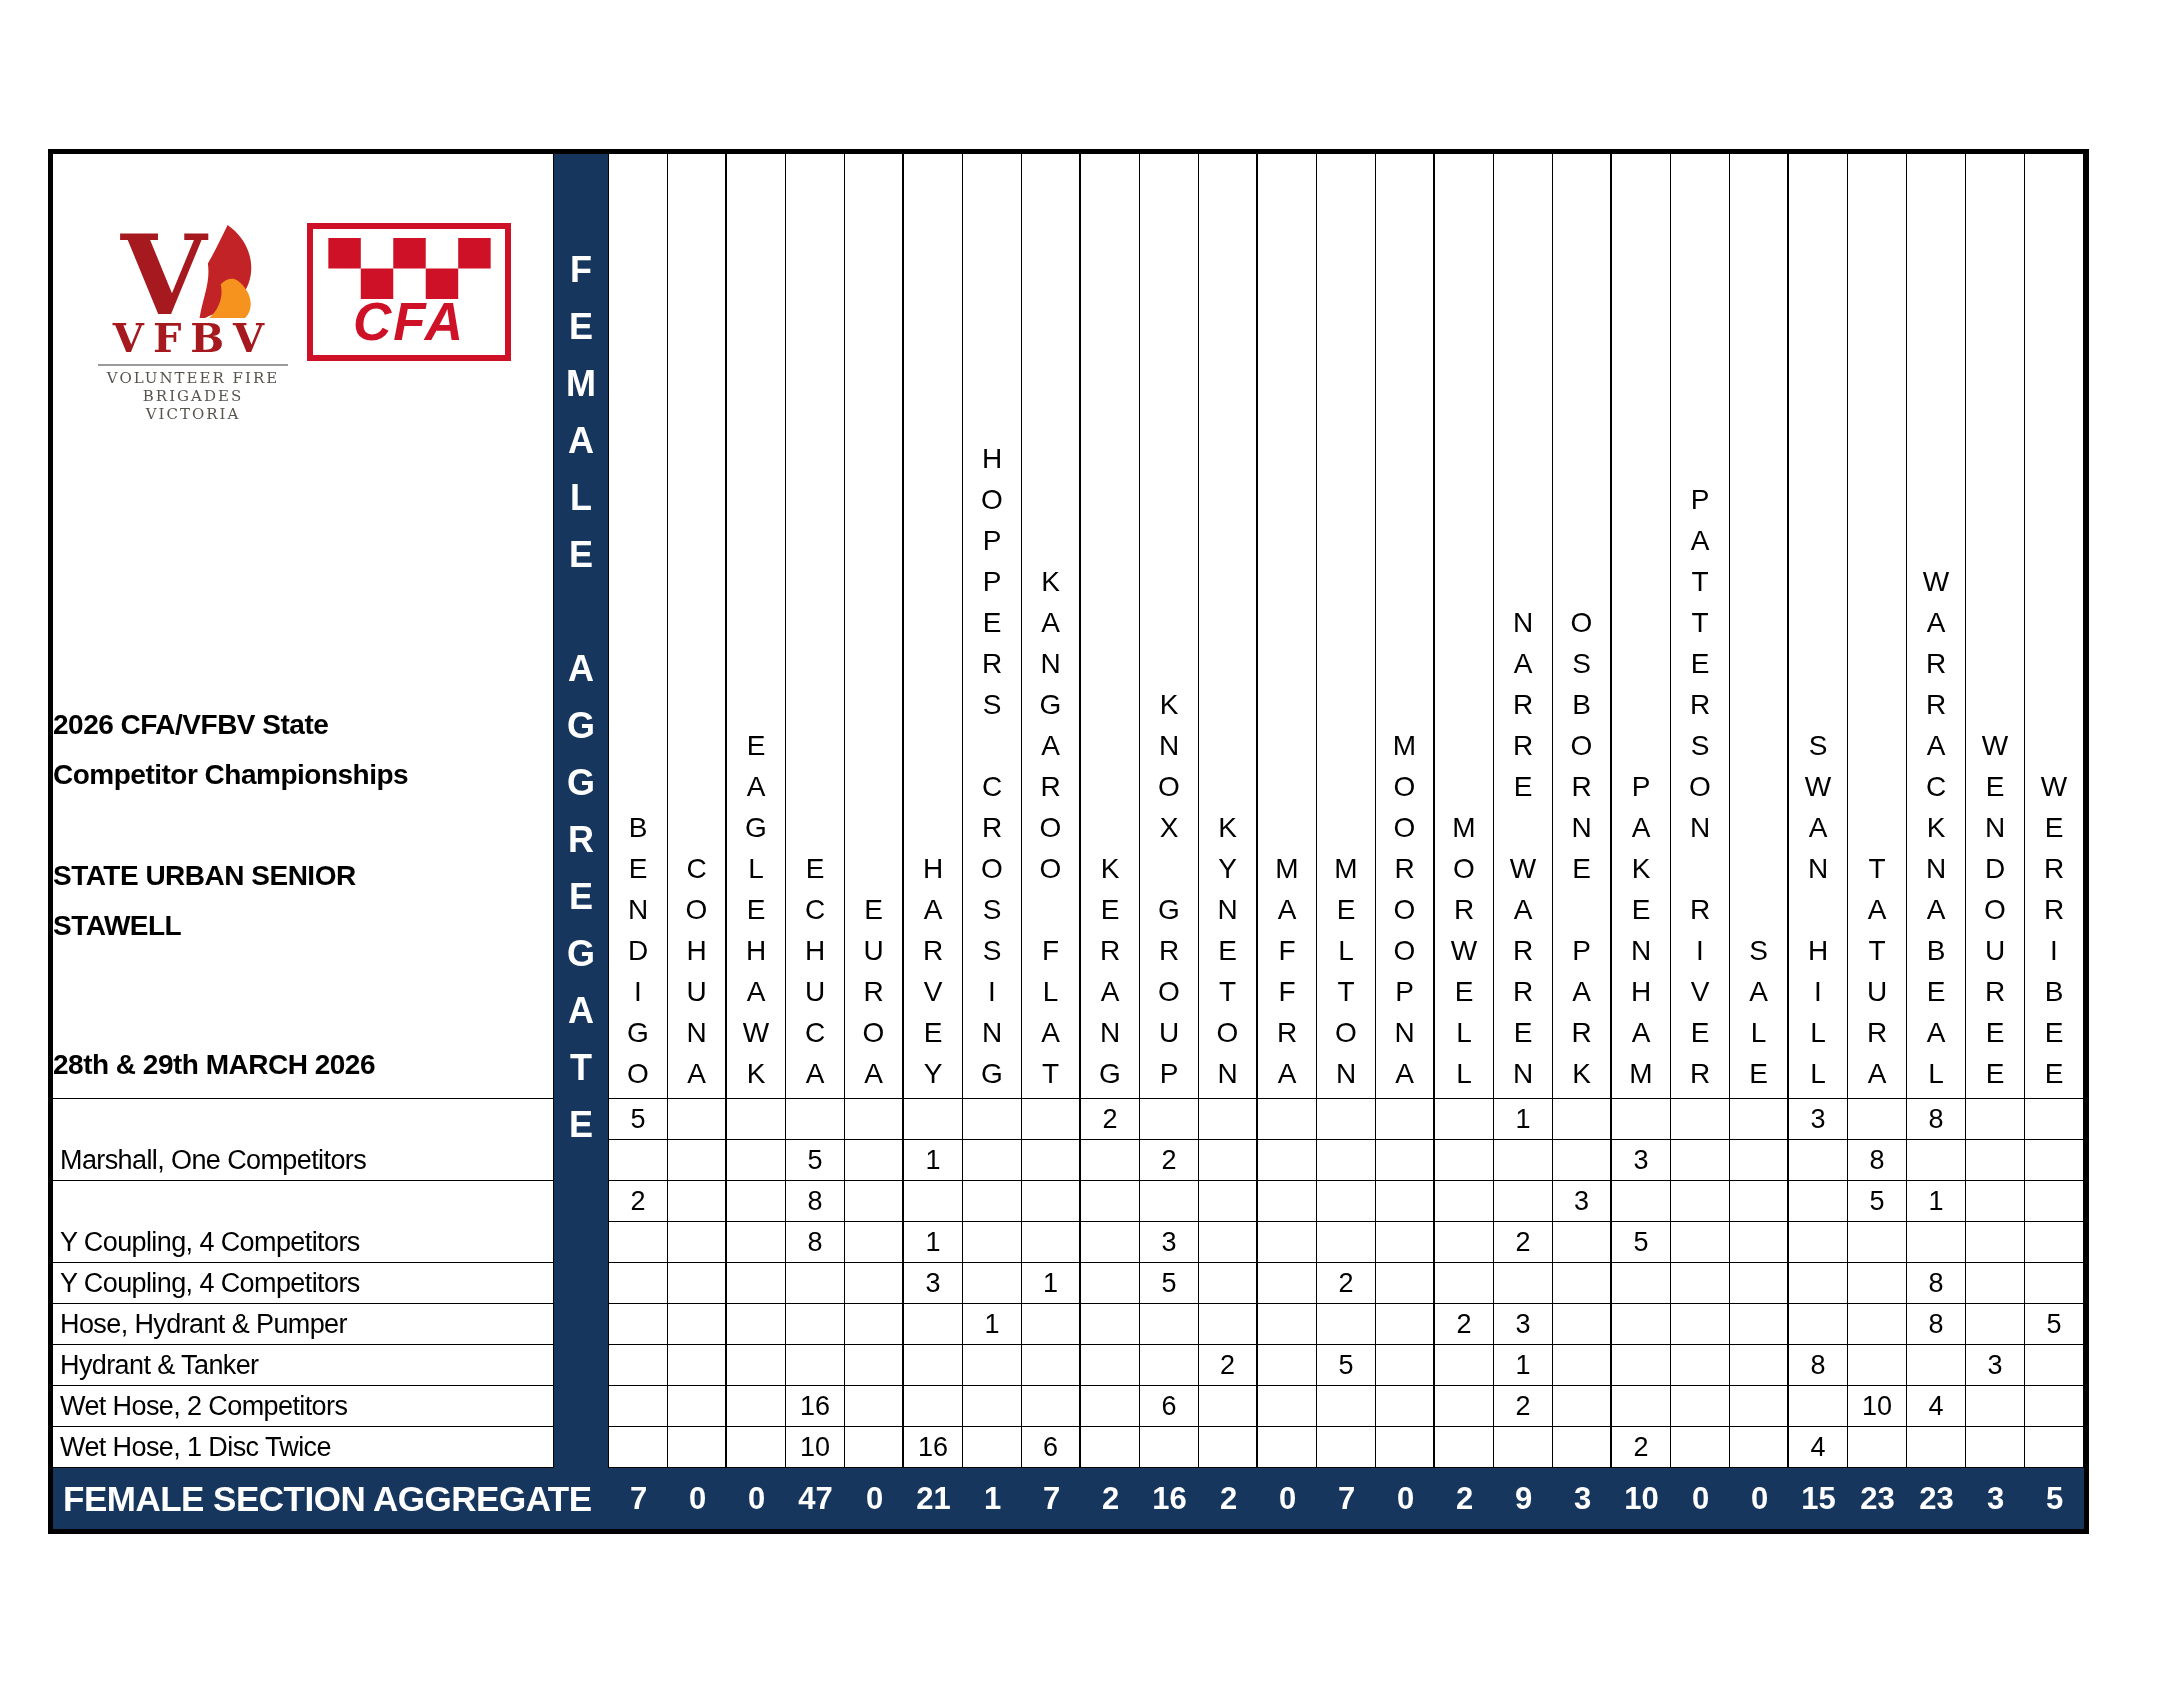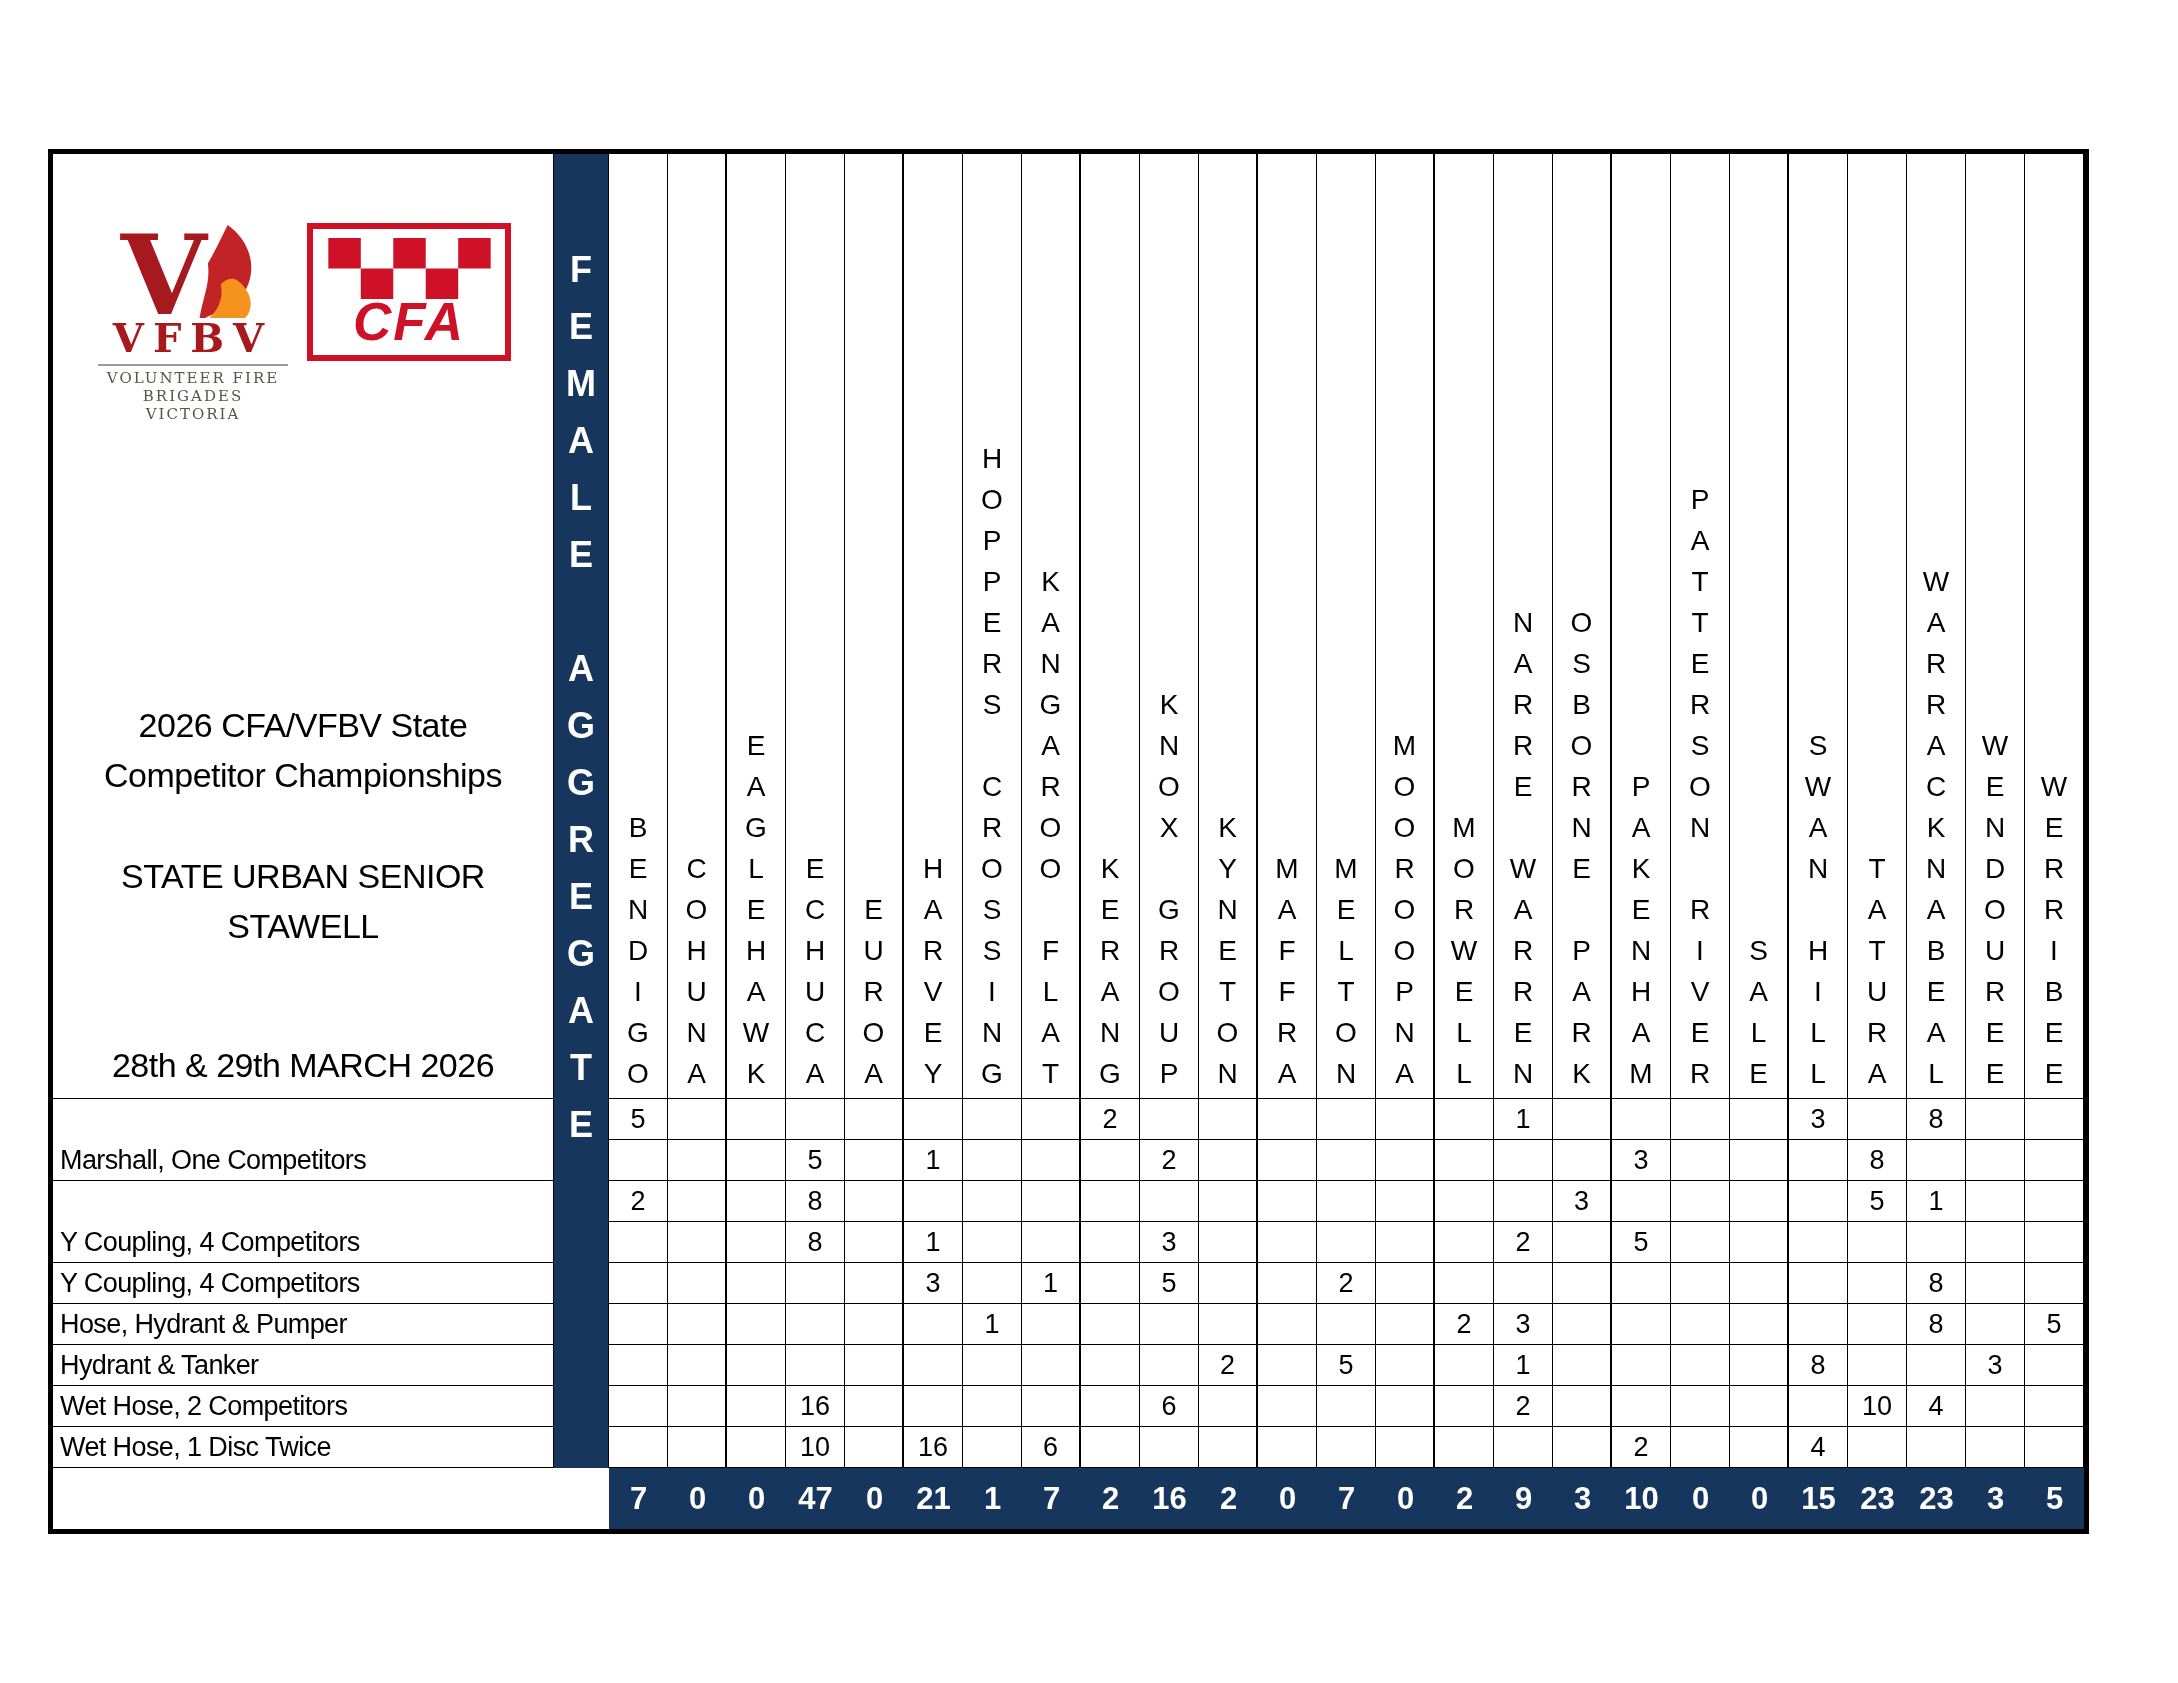--- a/index.html
+++ b/index.html
@@ -19,22 +19,22 @@
   .vfbv{width:196px;display:flex;flex-direction:column;align-items:center;}
   .vfbv-word{font-family:"DejaVu Serif",serif;font-weight:bold;font-size:40px;
              color:#A6191E;letter-spacing:9px;margin-top:-4px;}
   .vfbv-rule{width:190px;border-top:2px solid #9a9a9a;margin:3px 0 3px 0;}
   .vfbv-sub{font-family:"DejaVu Serif",serif;font-size:15px;color:#57544e;
             letter-spacing:2px;line-height:18px;text-align:center;}
   .cfa-box{width:192px;height:117px;border:6px solid #CE1126;background:#fff;
            display:flex;flex-direction:column;align-items:center;padding-top:9px;}
   .cfa-word{font-weight:bold;font-style:italic;font-size:53px;color:#CE1126;
             letter-spacing:2px;line-height:50px;margin-top:-2px;}
-  .t-block{position:absolute;width:100%;text-align:center;font-weight:normal;
-           font-size:34px;line-height:50px;letter-spacing:-0.5px;}
+  .t-block{position:absolute;width:100%;font-weight:bold;
+           font-size:28px;line-height:50px;letter-spacing:-0.5px;}
   .t1{top:546px;} .t2{top:697px;} .t3{top:891px;line-height:40px;}
 
   
   .banner{grid-column:2;grid-row:1 / span 10;background:#17365D;
           border-left:1px solid #000;border-right:1px solid #000;
           display:flex;flex-direction:column;align-items:center;padding-top:87px;}
   .bl{height:57px;line-height:57px;font-size:36px;font-weight:bold;color:#fff;}
 
   
   .colhead{grid-row:1;border-right:1px solid #000;border-bottom:1px solid #000;
@@ -611,20 +611,21 @@
     <div class="dcell" style="grid-area: 10 / 18;"></div>
     <div class="dcell thickR" style="grid-area: 10 / 19;"></div>
     <div class="dcell" style="grid-area: 10 / 20;">2</div>
     <div class="dcell" style="grid-area: 10 / 21;"></div>
     <div class="dcell thickR" style="grid-area: 10 / 22;"></div>
     <div class="dcell" style="grid-area: 10 / 23;">4</div>
     <div class="dcell" style="grid-area: 10 / 24;"></div>
     <div class="dcell" style="grid-area: 10 / 25;"></div>
     <div class="dcell" style="grid-area: 10 / 26;"></div>
     <div class="dcell" style="grid-area: 10 / 27;"></div>
+    <div class="aggLabel">FEMALE SECTION AGGREGATE</div>
     <div class="aggCell" style="grid-column: 3;">7</div>
     <div class="aggCell" style="grid-column: 4;">0</div>
     <div class="aggCell" style="grid-column: 5;">0</div>
     <div class="aggCell" style="grid-column: 6;">47</div>
     <div class="aggCell" style="grid-column: 7;">0</div>
     <div class="aggCell" style="grid-column: 8;">21</div>
     <div class="aggCell" style="grid-column: 9;">1</div>
     <div class="aggCell" style="grid-column: 10;">7</div>
     <div class="aggCell" style="grid-column: 11;">2</div>
     <div class="aggCell" style="grid-column: 12;">16</div>

